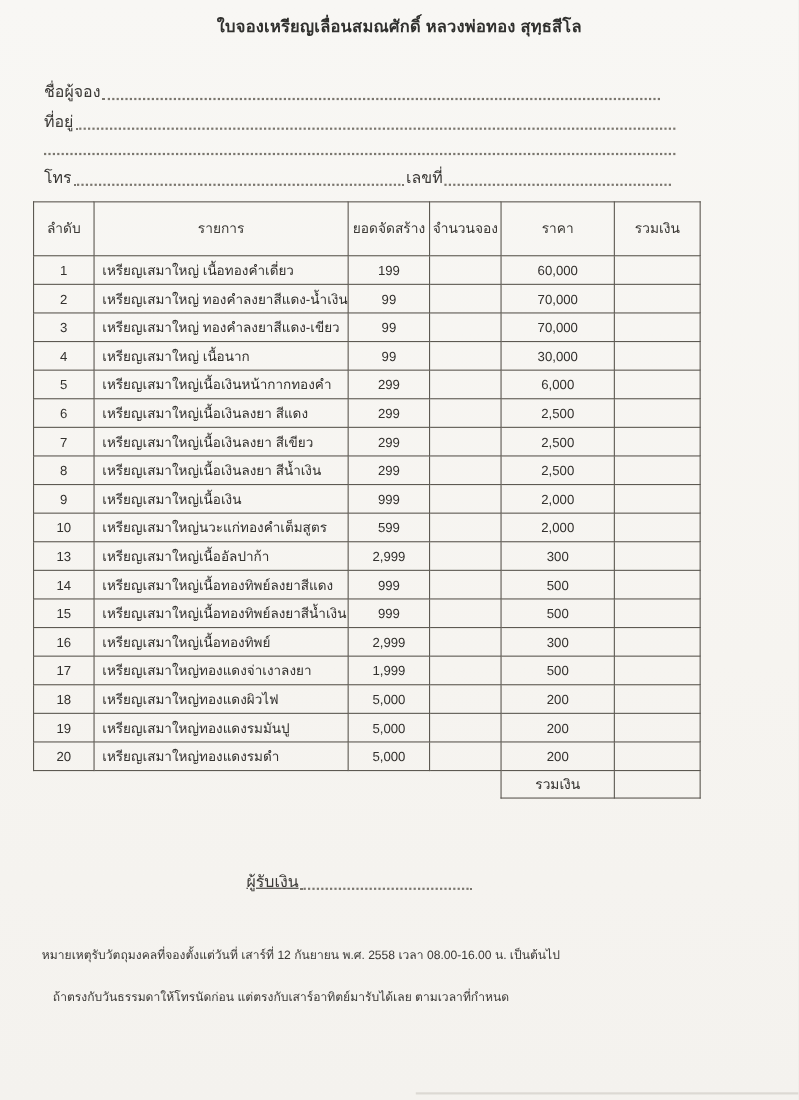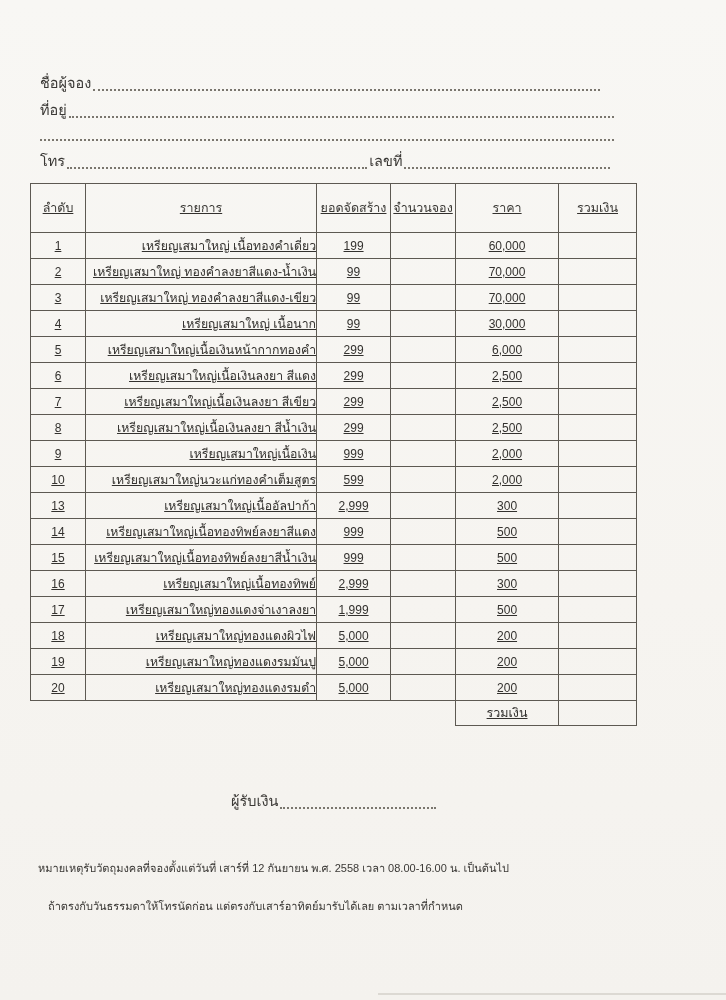--- a/index.html
+++ b/index.html
@@ -38,56 +38,57 @@
   .f-address{top:99px;left:40px;right:112px;height:22px;}
   .f-line3{top:122px;left:40px;right:112px;height:22px;}
   .f-phone{top:150px;left:40px;right:116px;height:22px;}
   .f-phone .dots1{flex:none;width:300px;}
   .f-phone .label2{padding-left:2px;text-align:center;}
   .f-phone .dots2{flex:1;}
 
   .tablewrap{position:absolute;top:183px;left:30px;}
   table{
     border-collapse:collapse;table-layout:fixed;
-    font-size:12.5px;color:#33312e;text-decoration:underline;
+    font-size:12.5px;color:#33312e;
   }
   col.c-no{width:55px;}
   col.c-item{width:228px;}
   col.c-made{width:74px;}
   col.c-res{width:65px;}
   col.c-price{width:103px;}
   col.c-total{width:78px;}
   th,td{border:1px solid #5d5952;overflow:hidden;white-space:nowrap;}
   th{
     height:46px;font-weight:normal;font-size:12.5px;
     vertical-align:middle;text-align:center;color:#3a3834;
   }
   td{height:25px;padding:0;}
   td.num{text-align:center;font-size:12px;}
-  td.item{text-align:right;padding-left:7px;font-size:12.3px;}
+  td.item{text-align:left;padding-left:7px;font-size:12.3px;}
   tr.summary td.blank{border:none;background:transparent;}
   tr.summary td{height:24px;}
   td.total-label{text-align:center;font-size:12.5px;}
 
-  .f-receiver{top:790px;left:231px;width:205px;height:22px;}
+  .f-receiver{top:790px;left:224px;width:205px;height:22px;text-decoration:underline;}
   .note{
     position:absolute;font-size:11px;color:#3a3835;white-space:nowrap;margin-top:28px;
   }
   .note1{top:831px;left:38px;}
   .note2{top:869px;left:48px;}
   .scan-edge{
     position:absolute;bottom:5px;right:0;width:48%;height:0;
     border-bottom:2px solid #dcd9d3;
   }
 </style>
 </head>
 <body>
 
 <div class="page">
 
+  <div class="title">ใบจองเหรียญเลื่อนสมณศักดิ์  หลวงพ่อทอง สุทฺธสีโล</div>
 
   <div class="field f-address">
     <span class="label">ที่อยู่</span>
     <span class="dots"></span>
   </div>
 
   <div class="field f-name">
     <span class="label">ชื่อผู้จอง</span>
     <span class="dots"></span>
   </div>

